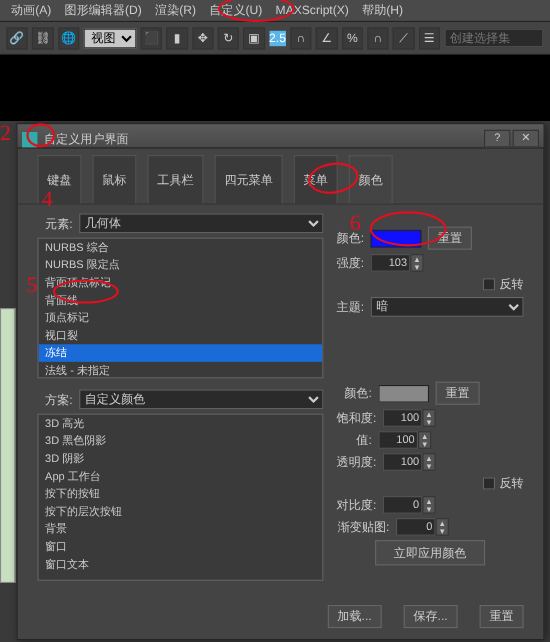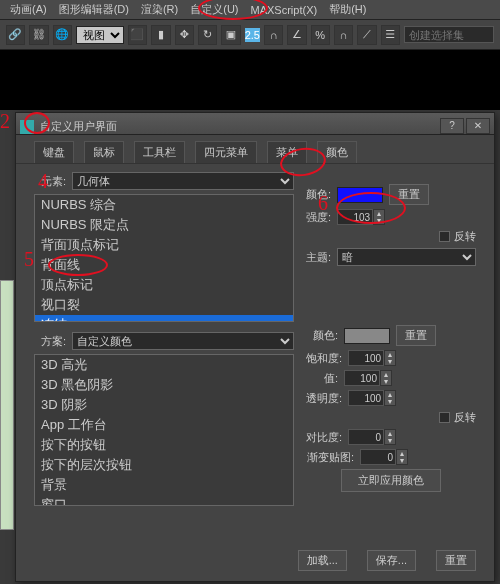--- a/index.html
+++ b/index.html
@@ -11,31 +11,31 @@
 .tb-select{background:#c8c8c8;color:#000;border:1px solid #222;height:18px;font-size:11px;padding:0 2px}
 .tb-num{background:#5ab5e8;color:#fff;padding:1px 0;font-size:11px}
 .tb-input{background:#2a2a2a;border:1px solid #555;color:#aaa;height:17px;width:90px;font-size:11px;padding:0 4px}
 .viewport{background:#000;height:60px}
 .dialog{position:absolute;left:15px;top:112px;width:480px;height:470px;background:#444;border:1px solid #222;box-shadow:2px 2px 8px rgba(0,0,0,.5)}
 .titlebar{background:linear-gradient(#5a5a5a,#4a4a4a);height:22px;display:flex;align-items:flex-end;padding:0 4px;border-bottom:1px solid #222}
 .titlebar .ico{width:14px;height:14px;background:#3aa;margin-right:6px}
 .titlebar .ttl{flex:1}
 .titlebar .wbtn{width:24px;height:16px;background:#555;border:1px solid #333;margin-left:2px;text-align:center;line-height:14px;font-size:10px}
 .tabs{display:flex;gap:10px;padding:6px 18px 0;border-bottom:1px solid #333}
-.tab{padding:3px 8px;background:#3a3a3a;border:1px solid #555;border-bottom:none;cursor:default}
+.tab{padding:14px 8px;background:#3a3a3a;border:1px solid #555;border-bottom:none;cursor:default}
 .tab.active{background:#444}
 .body{padding:8px 18px;display:flex;gap:12px}
 .left{flex:1}
 .right{width:170px}
 .row{display:flex;align-items:center;gap:6px;margin-bottom:4px}
 .lbl{min-width:32px;text-align:right}
 select.dd{background:#2a2a2a;color:#ccc;border:1px solid #666;height:18px;flex:1;font-size:11px}
 .listbox{background:#3a3a3a;border:1px solid #666;height:128px;overflow:hidden}
 .listbox2{height:152px}
-.li{padding:1px 6px;font-size:13px;white-space:nowrap}
+.li{padding:1px 6px;font-size:10px;white-space:nowrap}
 .li.sel{background:#1a6bd8;color:#fff}
 .swatch{width:46px;height:16px;border:1px solid #222;display:inline-block}
 .nud{display:flex;align-items:center}
 .nud input{width:36px;height:16px;background:#2a2a2a;border:1px solid #555;color:#ccc;font-size:10px;text-align:right;padding-right:2px}
 .nud .sp{width:12px;height:16px;background:#555;border:1px solid #333;font-size:8px;text-align:center;line-height:7px}
 .btn{background:#4a4a4a;border:1px solid #666;padding:2px 8px;font-size:11px;cursor:default}
 .btn.wide{padding:3px 16px}
 .chk{display:flex;align-items:center;gap:4px}
 .chk .box{width:11px;height:11px;background:#2a2a2a;border:1px solid #666}
 .section2{margin-top:10px}

